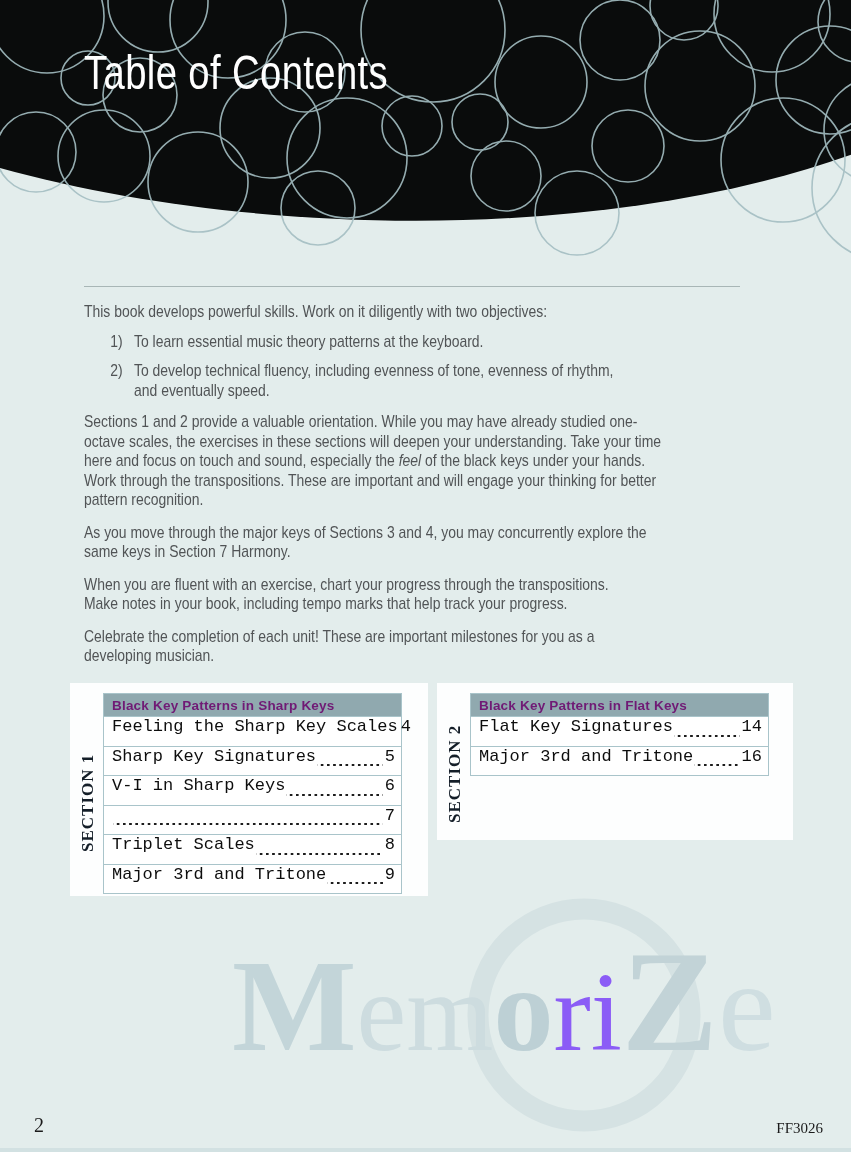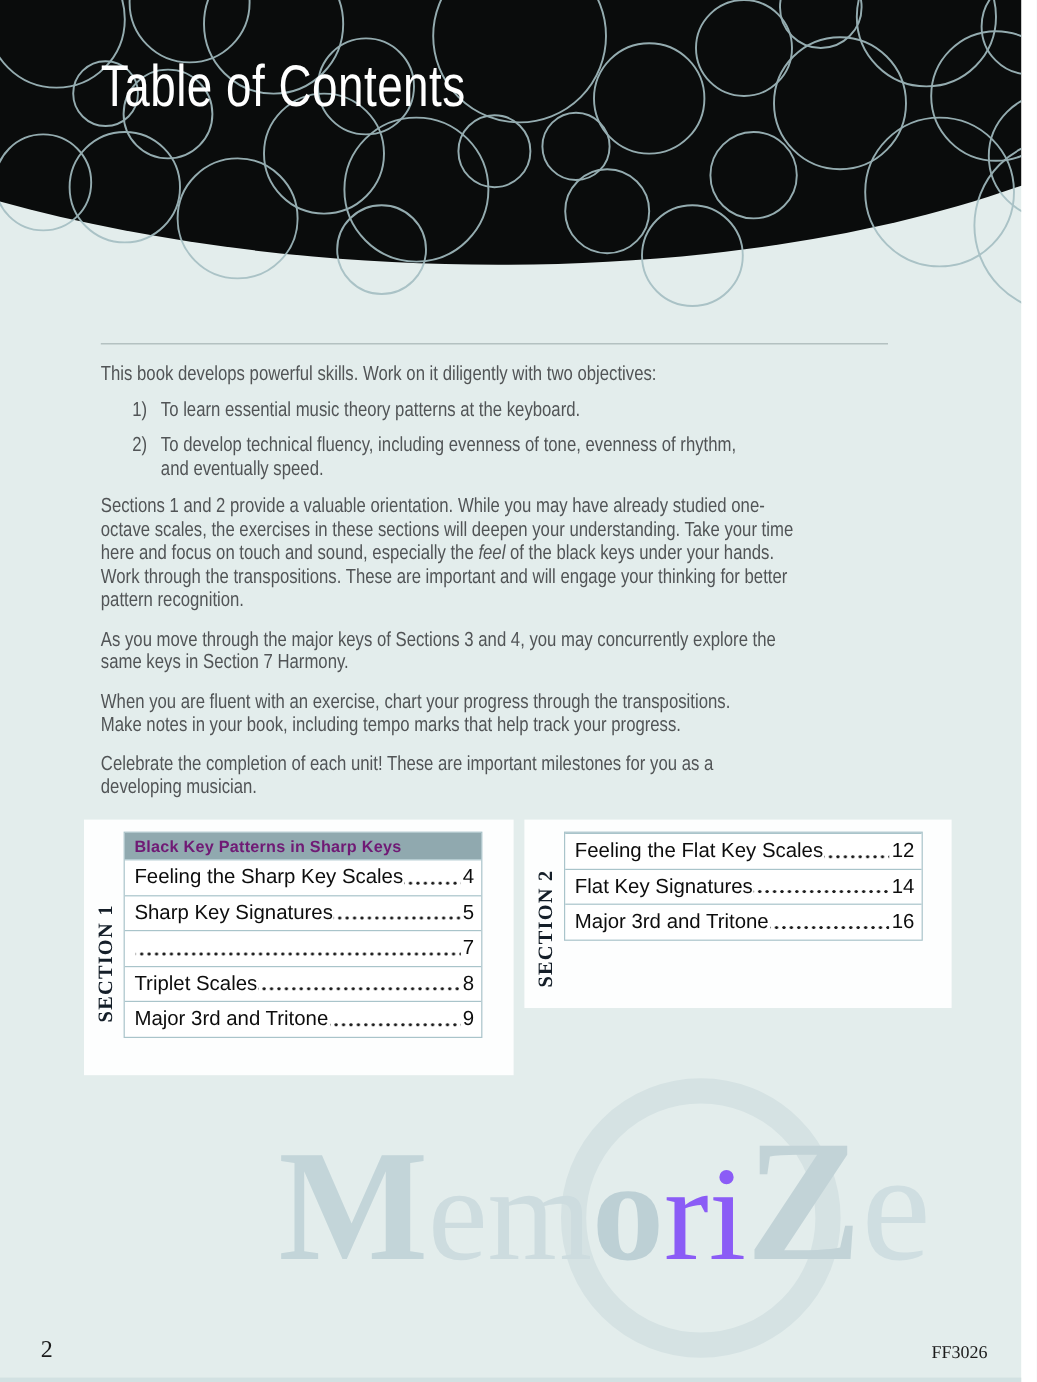--- a/index.html
+++ b/index.html
@@ -49,23 +49,23 @@
   .toc-table{
     position:absolute; left:33px; top:10px; width:297px;
     border:1.5px solid #a9c4ca; background:#ffffff;
   }
   .toc-header{
     background:#90a9af; color:#701a75; font-weight:bold;
     font-size:13.5px; line-height:15px; padding:4px 6px 3px 8px;
     letter-spacing:0.2px; white-space:nowrap;
   }
   .toc-row{
-    display:flex; align-items:center; height:28.5px;
+    display:flex; height:28.5px;
     border-top:1.5px solid #a9c4ca; padding:0 6px 0 8px;
-    font-family:Liberation Sans, sans-serif; font-size:17px; color:#0d0d0d;
+    font-family:Liberation Mono, monospace; font-size:17px; color:#0d0d0d;
   }
   .toc-title{white-space:nowrap;}
   .dots{
     flex:1; align-self:stretch; margin:0 1px;
     background-image:radial-gradient(circle, #1c1c1c 1.15px, transparent 1.5px);
     background-size:6.2px 4px; background-repeat:repeat-x;
     background-position:2px calc(100% - 8px);
   }
   .toc-page{margin-left:1px;}
   
@@ -195,44 +195,45 @@
         <span class="toc-title">Feeling the Sharp Key Scales</span>
         <span class="dots"></span>
         <span class="toc-page">4</span>
       </div>
       <div class="toc-row">
         <span class="toc-title">Sharp Key Signatures</span>
         <span class="dots"></span>
         <span class="toc-page">5</span>
       </div>
       <div class="toc-row">
+        <span class="toc-title">V-I in Sharp Keys</span>
+        <span class="dots"></span>
+        <span class="toc-page">6</span>
+      </div>
+      <div class="toc-row">
         <span class="dots"></span>
         <span class="toc-page">7</span>
       </div>
       <div class="toc-row">
         <span class="toc-title">Triplet Scales</span>
         <span class="dots"></span>
         <span class="toc-page">8</span>
       </div>
       <div class="toc-row">
         <span class="toc-title">Major 3rd and Tritone</span>
         <span class="dots"></span>
         <span class="toc-page">9</span>
       </div>
     </div>
   </div>
 
   <div class="card card-2">
     <div class="section-label">SECTION 2</div>
     <div class="toc-table">
-      <div class="toc-row">
-        <span class="toc-title">Feeling the Flat Key Scales</span>
-        <span class="dots"></span>
-        <span class="toc-page">12</span>
-      </div>
+      <div class="toc-header">Black Key Patterns in Flat Keys</div>
       <div class="toc-row">
         <span class="toc-title">Flat Key Signatures</span>
         <span class="dots"></span>
         <span class="toc-page">14</span>
       </div>
       <div class="toc-row">
         <span class="toc-title">Major 3rd and Tritone</span>
         <span class="dots"></span>
         <span class="toc-page">16</span>
       </div>

